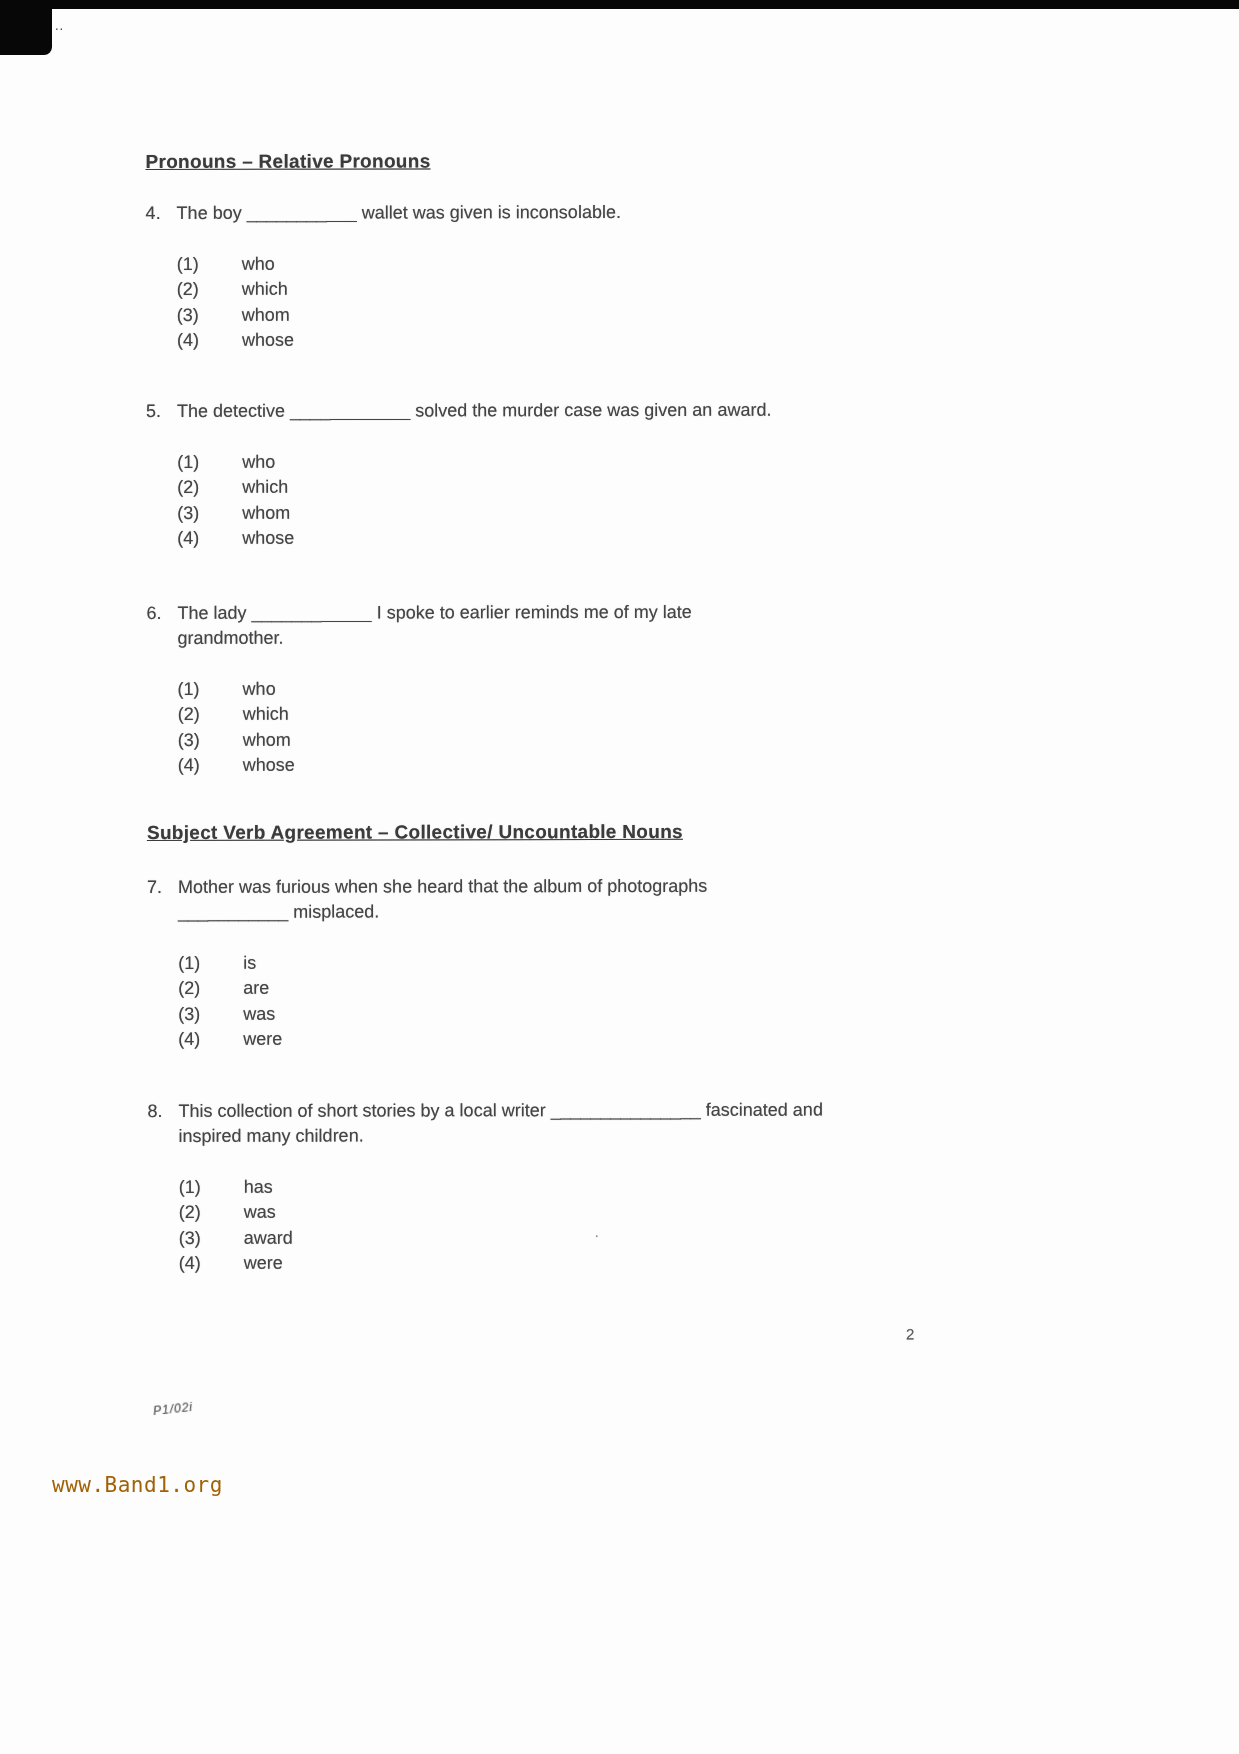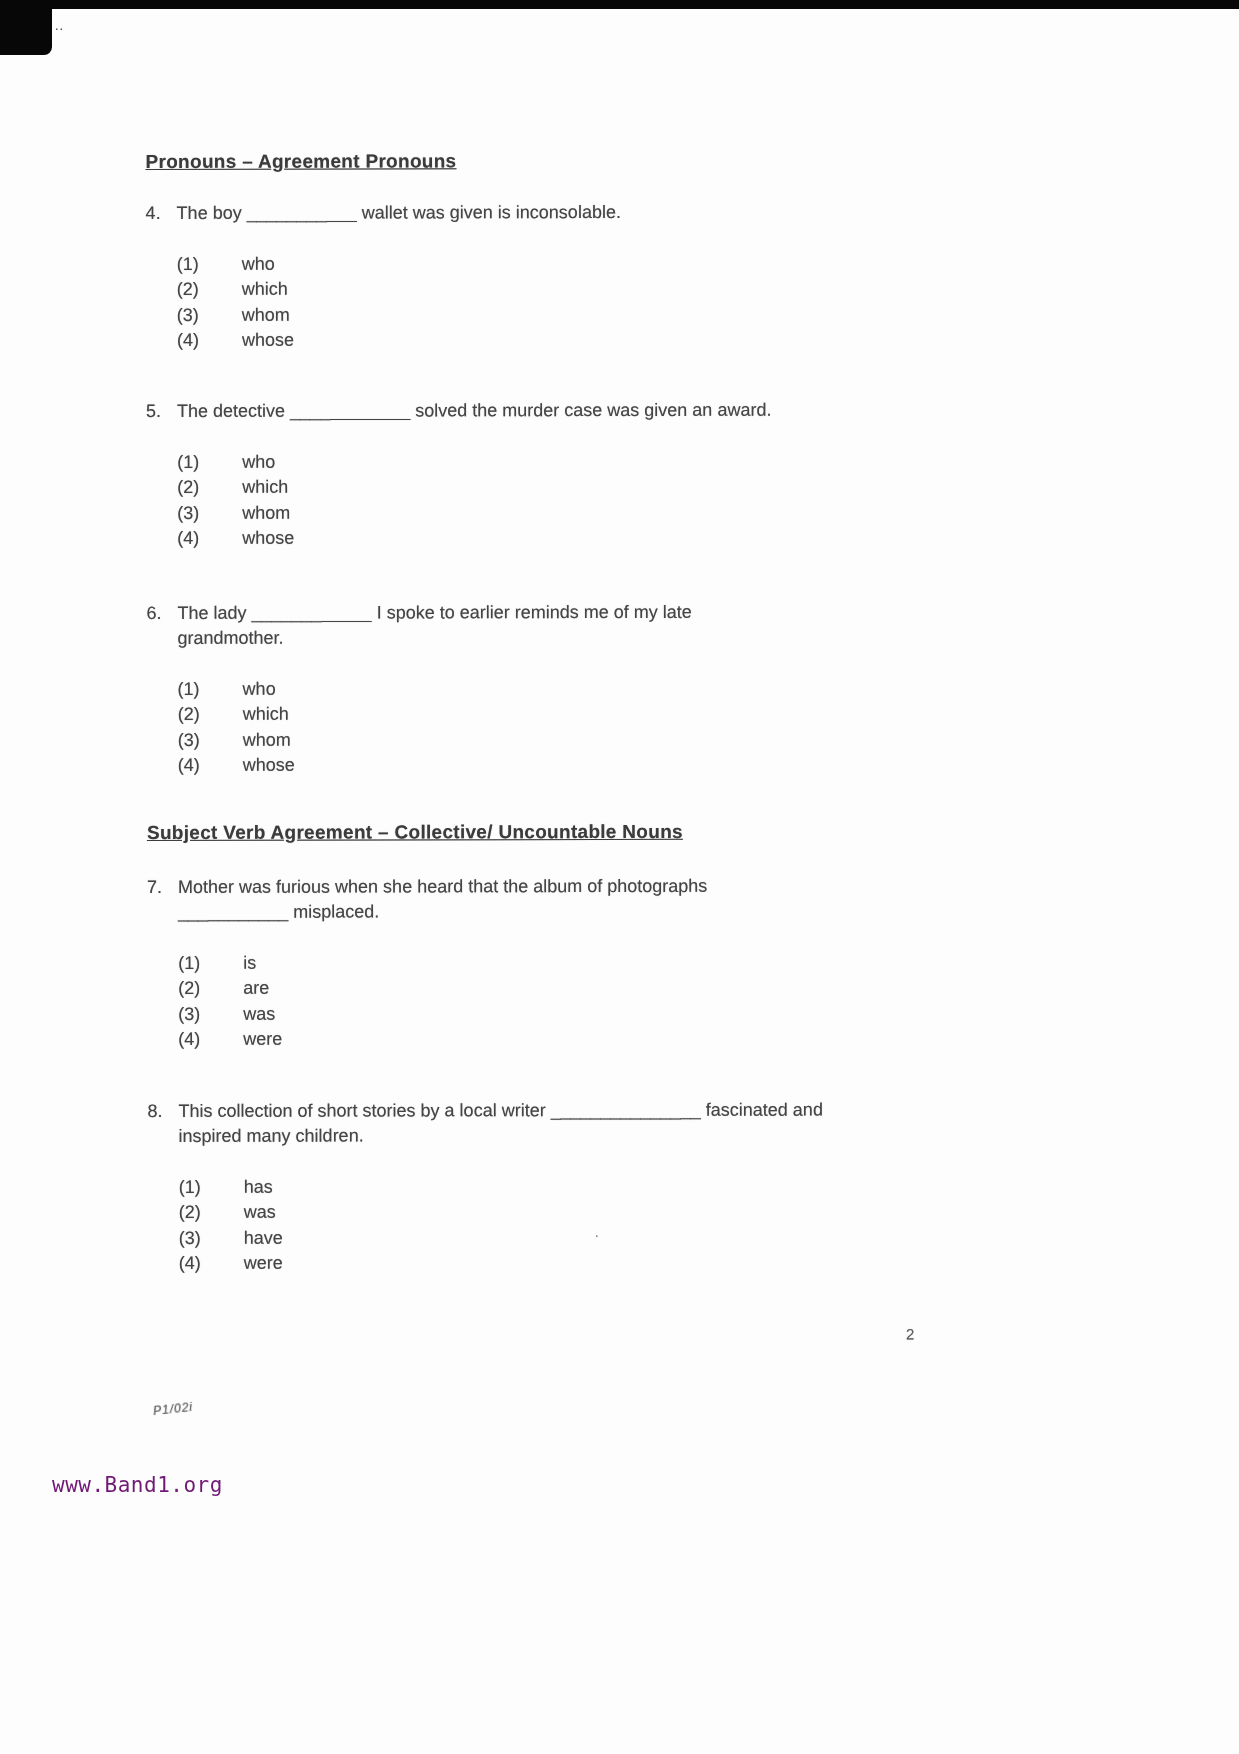--- a/index.html
+++ b/index.html
@@ -65,36 +65,36 @@
     transform: rotate(-6deg);
     letter-spacing: 1px;
   }
   .stray-mark {
     position: absolute; left: 594px; top: 1224px;
     font-size: 14px; color: #8a8a8a;
   }
   .watermark {
     position: absolute; left: 52px; top: 1473px;
     font-family: "DejaVu Sans Mono", monospace;
-    font-size: 21px; color: #701a75;
+    font-size: 21px; color: #a16207;
     letter-spacing: 0.5px;
   }
 </style>
 </head>
 <body>
 
 <div class="page">
 
   <div class="scan-top-bar"></div>
   <div class="scan-corner-block"></div>
   <div class="corner-marks">..</div>
 
   <div class="content">
 
-    <div class="section-heading" style="top:150px">Pronouns – Agreement Pronouns</div>
+    <div class="section-heading" style="top:150px">Pronouns – Relative Pronouns</div>
 
     <div class="question" style="top:200px">
       <div class="qrow">
         <span class="qnum">4.</span>
         <div class="qlines">
           <div>The boy ___________ wallet was given is inconsolable.</div>
           <div></div>
         </div>
       </div>
       <div class="options">
@@ -215,21 +215,21 @@
         <div class="option">
           <span class="onum">(1)</span>
           <span class="olabel">has</span>
         </div>
         <div class="option">
           <span class="onum">(2)</span>
           <span class="olabel">was</span>
         </div>
         <div class="option">
           <span class="onum">(3)</span>
-          <span class="olabel">have</span>
+          <span class="olabel">award</span>
         </div>
         <div class="option">
           <span class="onum">(4)</span>
           <span class="olabel">were</span>
         </div>
       </div>
     </div>
 
     <div class="stray-mark">.</div>
     <div class="page-number">2</div>

